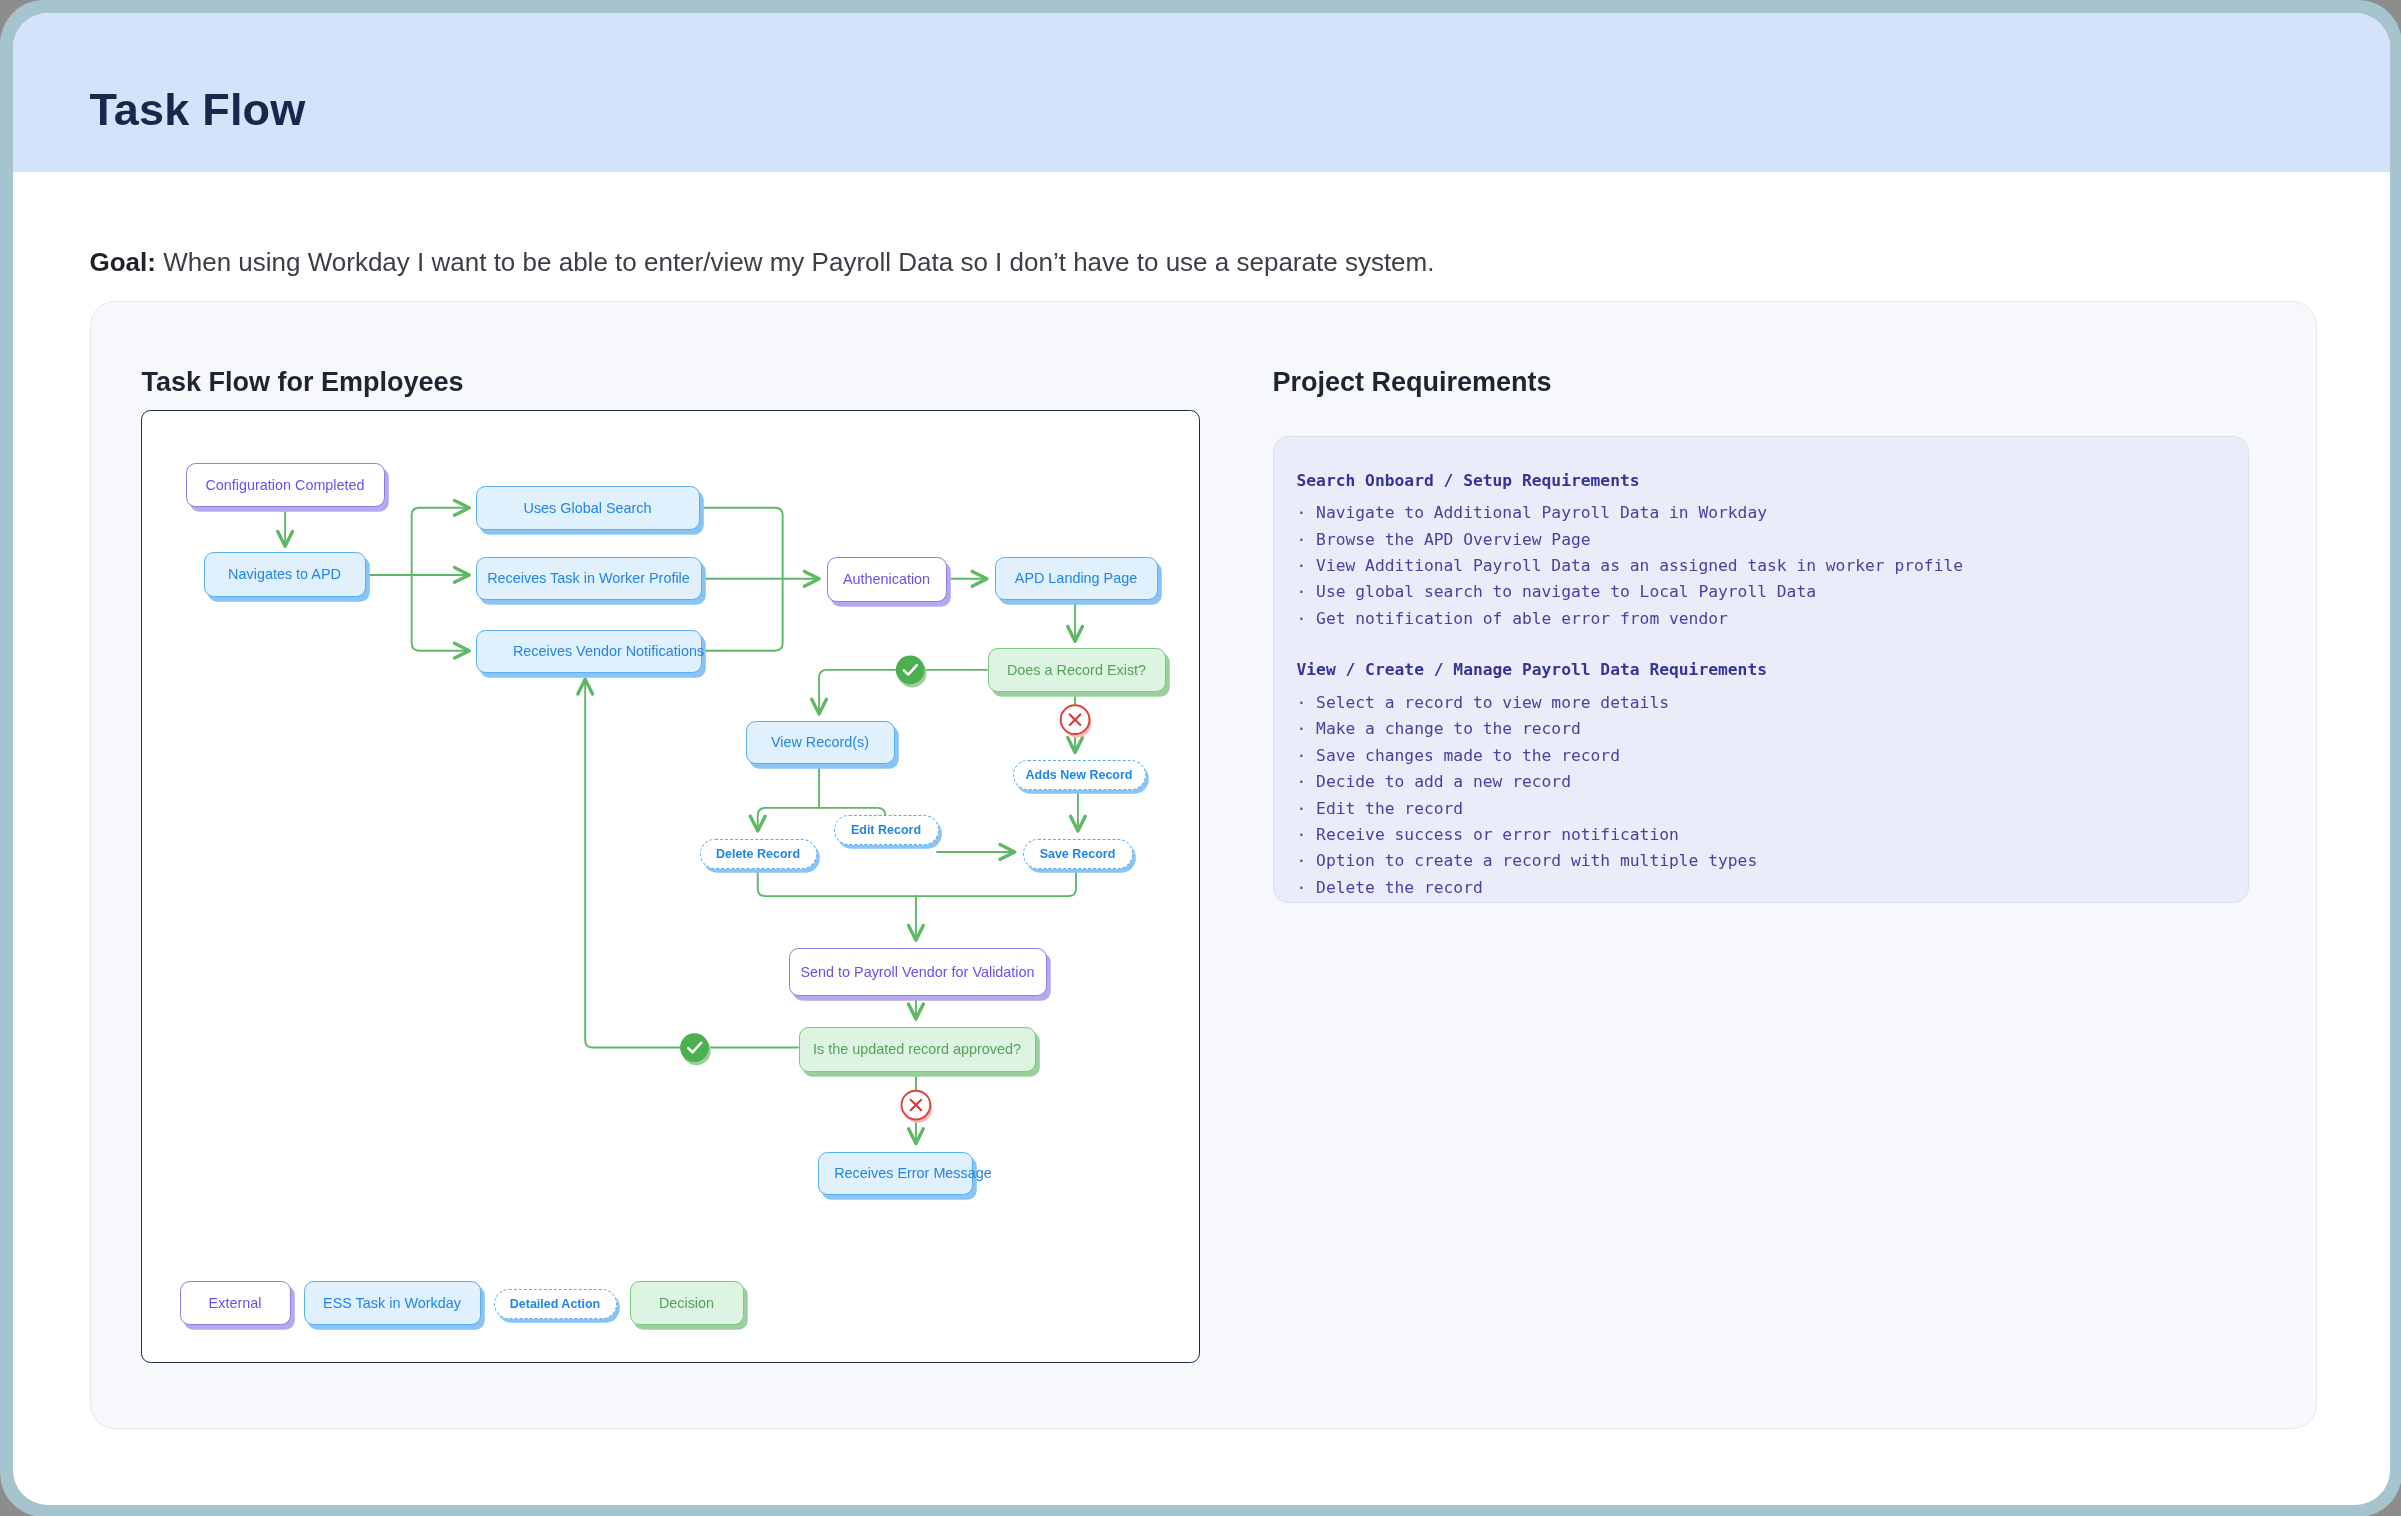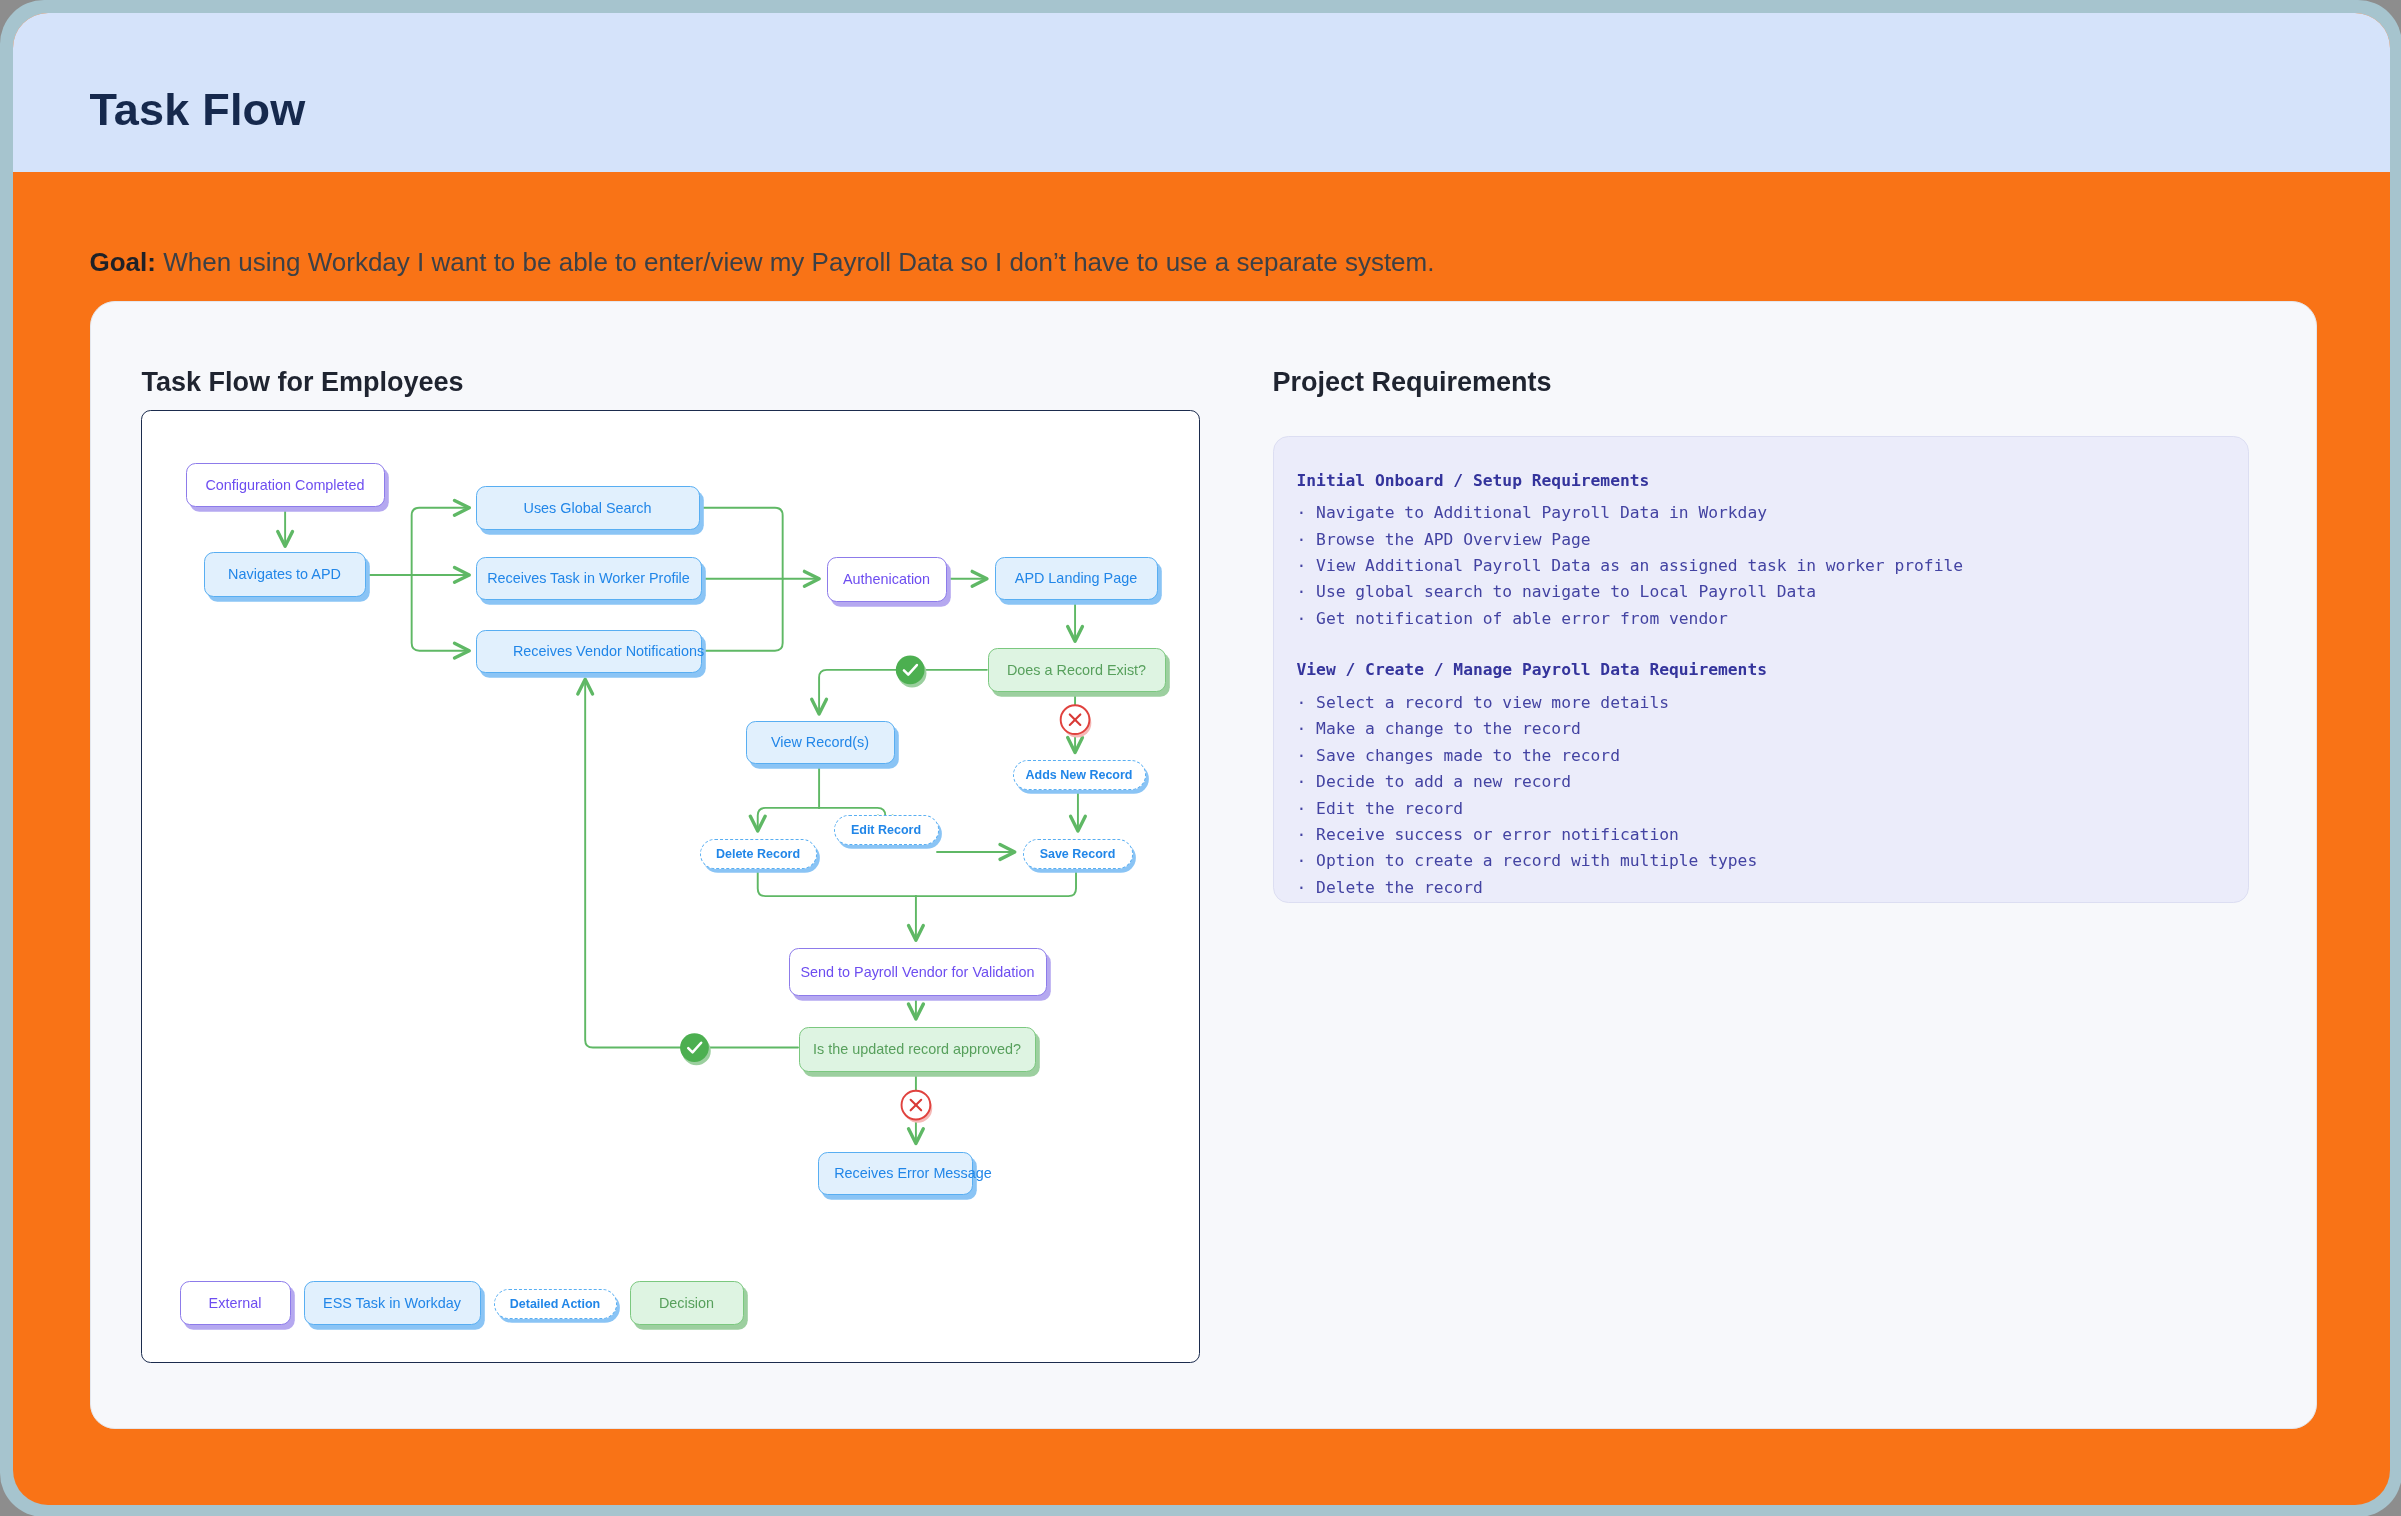--- a/index.html
+++ b/index.html
@@ -13,21 +13,21 @@
   .frame{
     position:absolute;inset:0;
     background:var(--frame-color,#a6c4ce);
     border-radius:44px;
     padding:12.5px;
     box-sizing:border-box;
   }
   .screen{
     position:relative;
     width:100%;height:100%;
-    background:#f97316;
+    background:#ffffff;
     border-radius:35px;
     overflow:hidden;
   }
   .page-header{
     position:absolute;left:0;top:0;right:0;height:159px;
     background:var(--header-band,#d5e3fa);
   }
   .page-title{
     position:absolute;left:77px;top:71px;
     font-size:45px;font-weight:bold;color:var(--title-color,#16294d);
@@ -190,21 +190,21 @@
           <div class="node node--decision" style="left: 657px; top: 616px; width: 237px; height: 45px;">Is the updated record approved?</div>
           <div class="node node--task" style="left: 676px; top: 741px; width: 155px; height: 43px; padding-left: 36px;">Receives Error Message</div>
           <div class="node node--external" style="left: 38px; top: 870px; width: 111px; height: 44px;">External</div>
           <div class="node node--task" style="left: 162px; top: 870px; width: 177px; height: 44px;">ESS Task in Workday</div>
           <div class="node node--action" style="left: 352px; top: 878px; width: 123px; height: 30px;">Detailed Action</div>
           <div class="node node--decision" style="left: 488px; top: 870px; width: 114px; height: 44px;">Decision</div>
         </div>
 
       <div class="req-panel" id="req-panel">
           <div class="req-section">
-            <p class="req-section-title">Initial Onboard / Setup Requirements</p>
+            <p class="req-section-title">Search Onboard / Setup Requirements</p>
             <div class="req-item"> · Navigate to Additional Payroll Data in Workday</div>
             <div class="req-item"> · Browse the APD Overview Page</div>
             <div class="req-item"> · View Additional Payroll Data as an assigned task in worker profile</div>
             <div class="req-item"> · Use global search to navigate to Local Payroll Data</div>
             <div class="req-item"> · Get notification of able error from vendor</div>
           </div>
           <div class="req-section">
             <p class="req-section-title">View / Create / Manage Payroll Data Requirements</p>
             <div class="req-item"> · Select a record to view more details</div>
             <div class="req-item"> · Make a change to the record</div>

